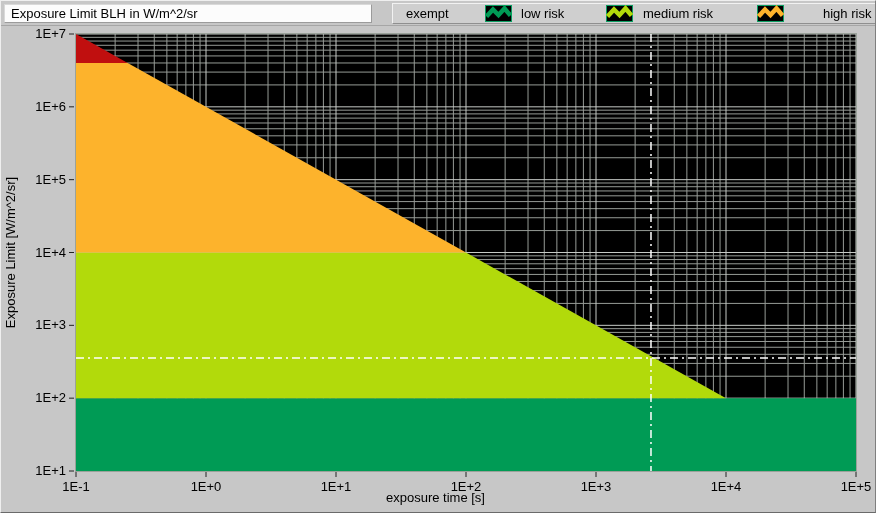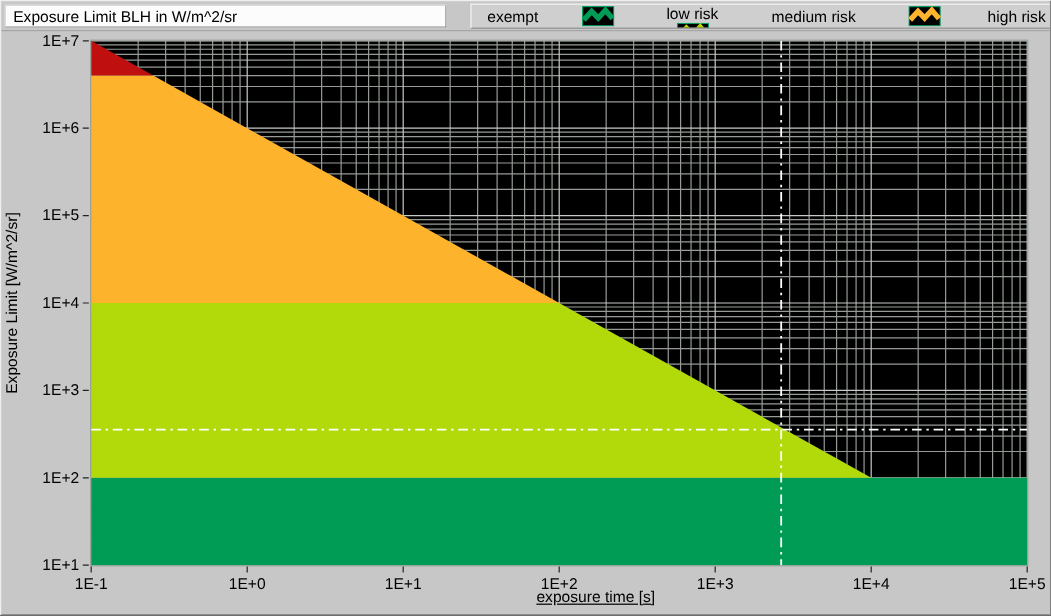--- a/index.html
+++ b/index.html
@@ -20,21 +20,21 @@
     position:absolute;left:391px;top:2px;width:497px;height:21px;background:#cfcfcf;
     border-top:1px solid #f2f2f2;border-left:1px solid #f2f2f2;border-bottom:1px solid #8f8f8f;
   }
   .legend-entry{
     position:absolute;top:0;height:19px;display:flex;align-items:center;justify-content:space-between;
   }
   .legend-label{font-size:13px;white-space:nowrap;}
   .legend-icon{display:block;}
   .chart-svg{position:absolute;left:0;top:0;}
   .axis-title-x{
-    position:absolute;left:385px;top:489px;width:160px;text-align:right;font-size:13px;white-space:nowrap;text-decoration:underline;
+    position:absolute;left:385px;top:489px;width:160px;text-align:left;font-size:13px;white-space:nowrap;
   }
   .axis-title-y{
     position:absolute;left:-96px;top:244px;width:210px;text-align:center;font-size:13px;white-space:nowrap;
     transform:rotate(-90deg);
   }
 </style>
 </head>
 <body>
 
 <div class="window">
@@ -42,21 +42,21 @@
   <div class="title-box">Exposure Limit BLH in W/m^2/sr</div>
 
   <div class="legend-bar">
       <div class="legend-entry" style="left: 13px; width: 106px;">
         <span class="legend-label">exempt</span>
         <svg width="27" height="17" class="legend-icon">
           <rect x="0.5" y="0.5" width="26" height="16" fill="#000000" stroke="#0c9e63"></rect>
           <path d="M1.5 11.5 L8 4.5 L13.5 10 L19.5 3.5 L25.5 10.5" fill="none" stroke="#009b55" stroke-width="4.5"></path>
         </svg>
       </div>
-      <div class="legend-entry" style="left: 128px; width: 112px; flex-direction: column;">
+      <div class="legend-entry" style="left: 128px; width: 112px;">
         <span class="legend-label">low risk</span>
         <svg width="27" height="17" class="legend-icon">
           <rect x="0.5" y="0.5" width="26" height="16" fill="#000000" stroke="#0c9e63"></rect>
           <path d="M1.5 11.5 L8 4.5 L13.5 10 L19.5 3.5 L25.5 10.5" fill="none" stroke="#b2da0b" stroke-width="4.5"></path>
         </svg>
       </div>
       <div class="legend-entry" style="left: 250px; width: 141px; gap: 40px;">
         <span class="legend-label">medium risk</span>
         <svg width="27" height="17" class="legend-icon">
           <rect x="0.5" y="0.5" width="26" height="16" fill="#000000" stroke="#0c9e63"></rect>

